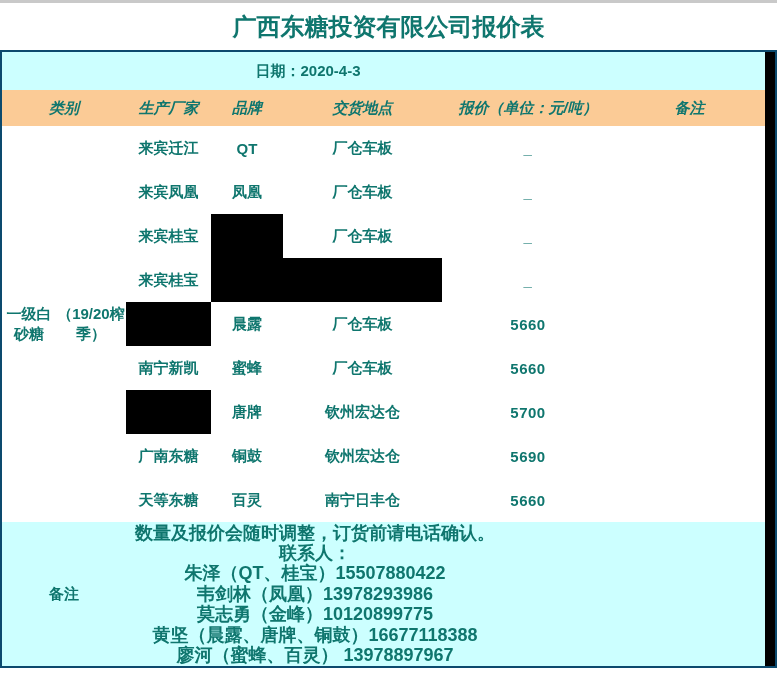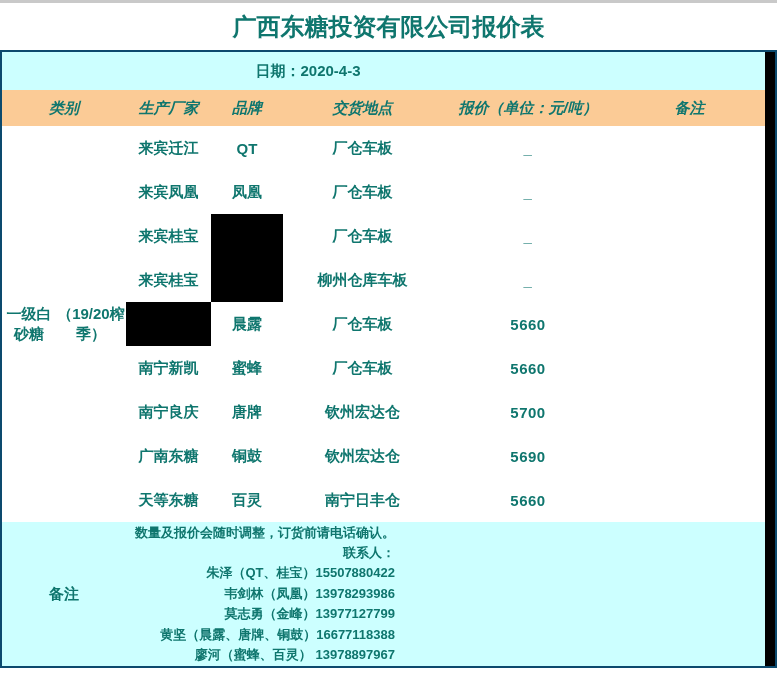--- a/index.html
+++ b/index.html
@@ -41,24 +41,24 @@
   .rowhead{grid-row:2}
   .r1{grid-row:3}.r2{grid-row:4}.r3{grid-row:5}.r4{grid-row:6}.r5{grid-row:7}
   .r6{grid-row:8}.r7{grid-row:9}.r8{grid-row:10}.r9{grid-row:11}
   .date-main{grid-row:1;grid-column:1 / 6;}
   .date-side{grid-row:1;grid-column:6;}
   .category-cell{grid-row:3 / span 9;grid-column:1;flex-direction:row;line-height:1.35;}
   .footer-label{grid-row:12;grid-column:1;}
   .footer-body{
     grid-row:12;grid-column:2 / 7;
     justify-content:flex-start;
-    text-align:right;
+    text-align:center;
     padding-left:9px;
     line-height:20.4px;
-    font-size:13px;
+    font-size:18px;
   }
   .footer-lines{display:block;}
   .price{letter-spacing:0.5px;}
 </style>
 </head>
 <body>
 
 <div class="sheet">
 
   <div class="top-strip"></div>
@@ -97,36 +97,34 @@
     <div class="cell r2 c4">厂仓车板</div>
     <div class="cell r2 c5 price">_</div>
     <div class="cell r2 c6"></div>
 
     <div class="cell r3 c2">来宾桂宝</div>
     <div class="cell r3 c4">厂仓车板</div>
     <div class="cell r3 c5 price">_</div>
     <div class="cell r3 c6"></div>
 
     <div class="cell r4 c2">来宾桂宝</div>
-    <div class="cell r4 c4">柳州仓库车板</div>
     <div class="cell r4 c5 price">_</div>
     <div class="cell r4 c6"></div>
 
     <div class="cell r5 c3">晨露</div>
     <div class="cell r5 c4">厂仓车板</div>
     <div class="cell r5 c5 price">5660</div>
     <div class="cell r5 c6"></div>
 
     <div class="cell r6 c2">南宁新凯</div>
     <div class="cell r6 c3">蜜蜂</div>
     <div class="cell r6 c4">厂仓车板</div>
     <div class="cell r6 c5 price">5660</div>
     <div class="cell r6 c6"></div>
 
-    <div class="cell r7 c2">南宁良庆</div>
     <div class="cell r7 c3">唐牌</div>
     <div class="cell r7 c4">钦州宏达仓</div>
     <div class="cell r7 c5 price">5700</div>
     <div class="cell r7 c6"></div>
 
     <div class="cell r8 c2">广南东糖</div>
     <div class="cell r8 c3">铜鼓</div>
     <div class="cell r8 c4">钦州宏达仓</div>
     <div class="cell r8 c5 price">5690</div>
     <div class="cell r8 c6"></div>
@@ -137,20 +135,20 @@
     <div class="cell r9 c5 price">5660</div>
     <div class="cell r9 c6"></div>
 
     <div class="cell cyan footer-label">备注</div>
     <div class="cell cyan footer-body">
       <div class="footer-lines">
         <div>数量及报价会随时调整，订货前请电话确认。</div>
         <div>联系人：</div>
         <div>朱泽（QT、桂宝）15507880422</div>
         <div>韦剑林（凤凰）13978293986</div>
-        <div>莫志勇（金峰）13977127799</div>
+        <div>莫志勇（金峰）10120899775</div>
         <div>黄坚（晨露、唐牌、铜鼓）16677118388</div>
         <div>廖河（蜜蜂、百灵）  13978897967</div>
       </div>
     </div>
 
   </div>
 </div>
 
 </body></html>

